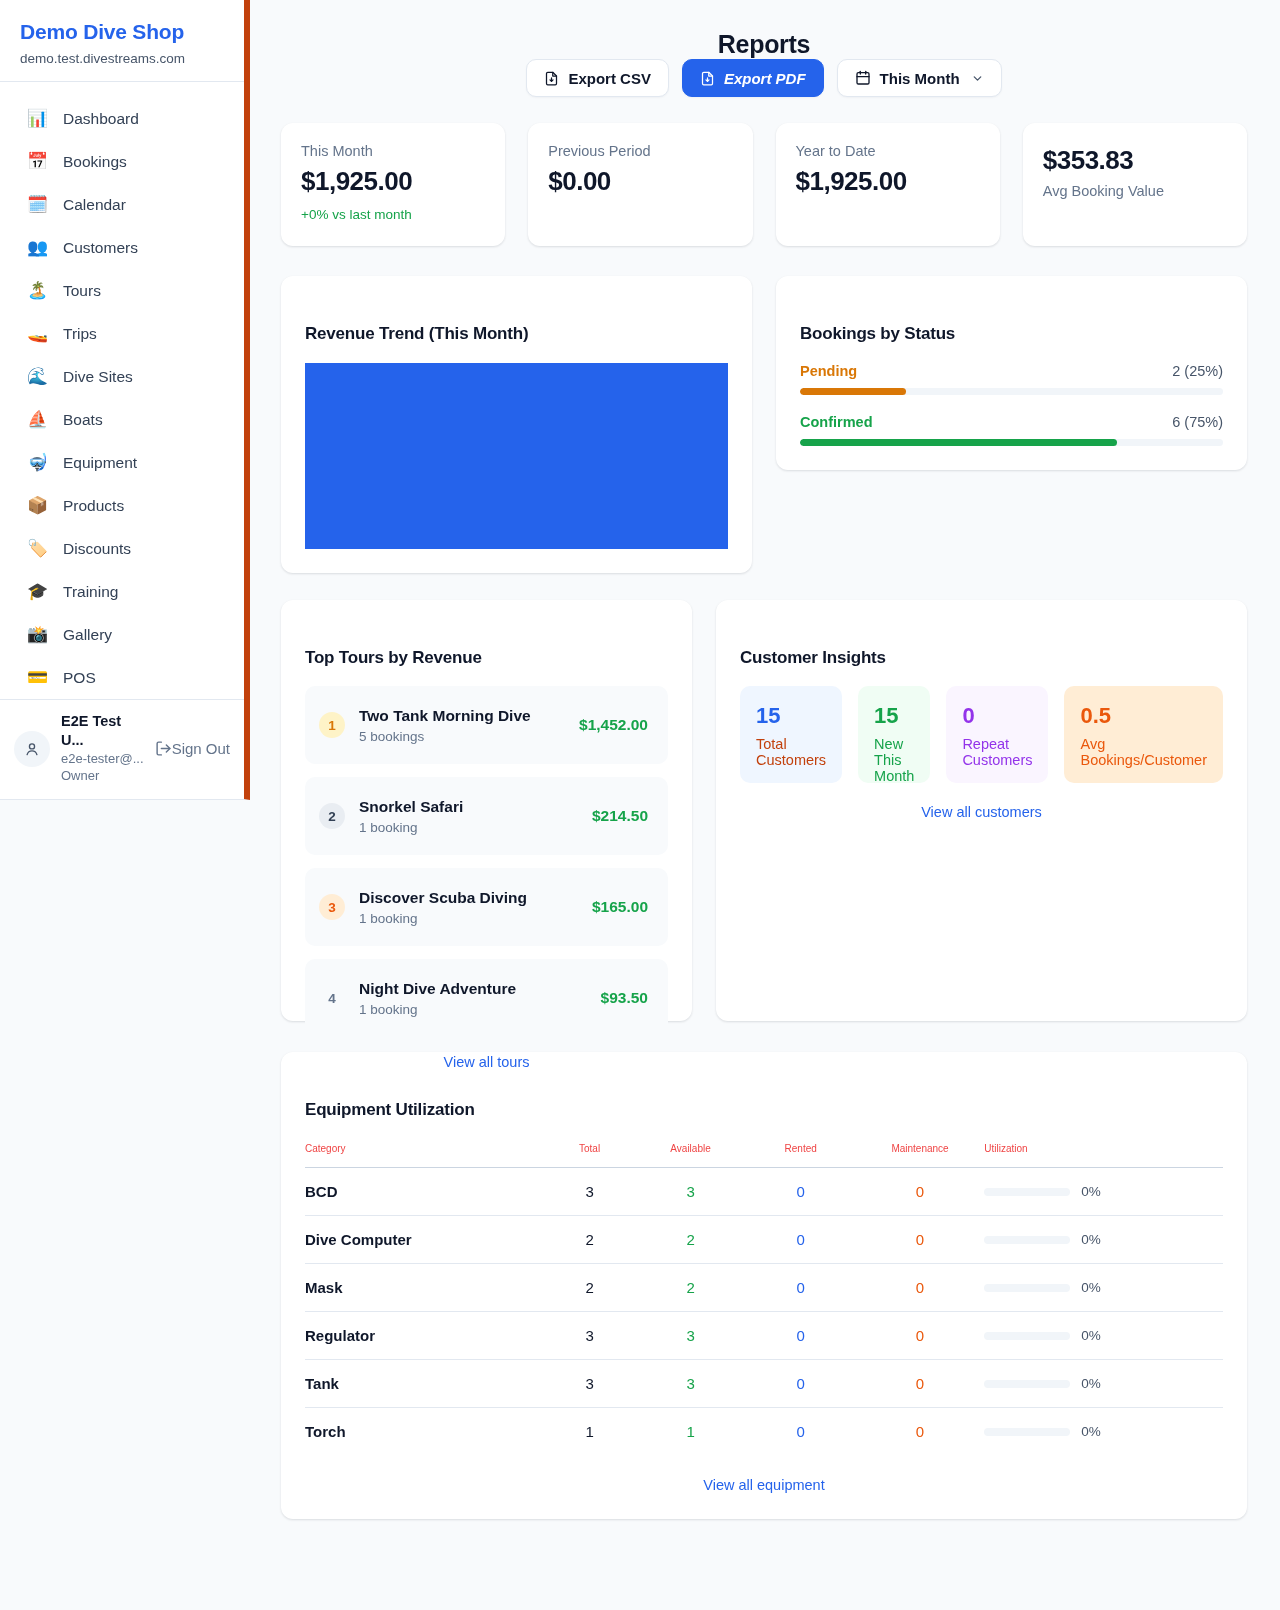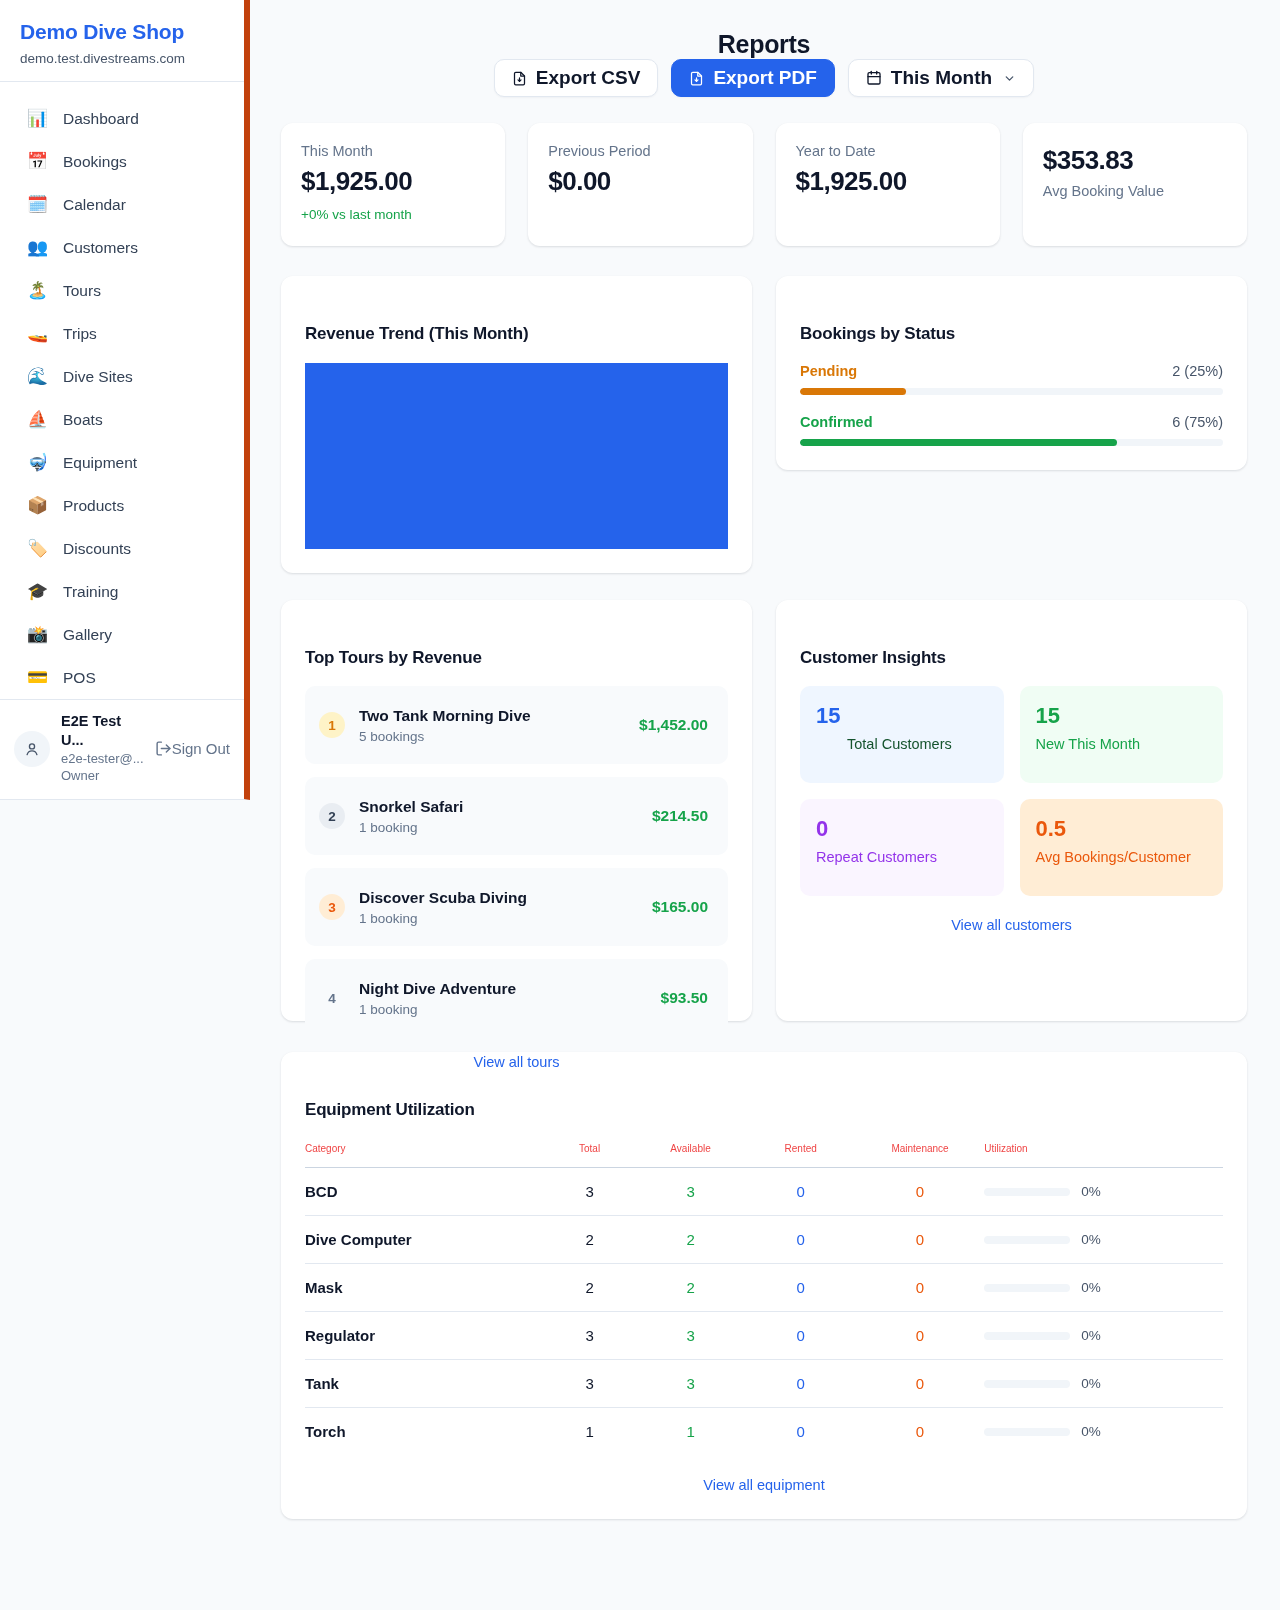--- a/index.html
+++ b/index.html
@@ -25,23 +25,23 @@
   .avatar { width:36px; height:36px; border-radius:50%; background:#f1f5f9; display:flex; align-items:center; justify-content:center; flex:none; color:#475569; }
   .user-name { font-size:14.5px; font-weight:bold; color:#0f172a; line-height:1.3; }
   .user-email, .user-role { font-size:13px; color:#64748b; line-height:1.35; }
   .signout { margin-left:auto; display:flex; align-items:center; color:#64748b; font-size:15px; cursor:pointer; white-space:nowrap; }
   
   .main { margin-left:250px; padding:30px 33px 40px 31px; }
   .page-header { display:flex; align-items:center; justify-content:space-between;flex-direction:column; }
   .page-title { font-size:25px; font-weight:bold; letter-spacing:-0.3px; }
   .header-actions { display:flex; gap:13px; }
   .btn { height:38px; padding:0 17px; border-radius:10px; background:#fff; border:1px solid #e2e8f0;
-    display:inline-flex; align-items:center; gap:9px; font-size:19px; font-weight:600; color:#0f172a;
+    display:inline-flex; align-items:center; gap:9px; font-size:15px; font-weight:600; color:#0f172a;
     font-family:"Liberation Sans", sans-serif; cursor:pointer; box-shadow:0 1px 2px rgba(15,23,42,.04); }
-  .btn-primary { background:#2563eb; border-color:#2563eb; color:#fff; }
+  .btn-primary { background:#2563eb; border-color:#2563eb; color:#fff;font-style:italic; }
   .chev { margin-left:2px; color:#475569; }
   
   .card { background:#fff; border-radius:12px; box-shadow:0 1px 2px rgba(15,23,42,.06),0 1px 3px rgba(15,23,42,.07); }
   .stats-grid { margin-top:26px; display:grid; grid-template-columns:repeat(4,1fr); gap:23px; }
   .stat-card { padding:20px; height:123px; }
   .stat-label { font-size:14.5px; color:#64748b; }
   .stat-value { font-size:26px; font-weight:bold; letter-spacing:-0.5px; margin-top:7px; }
   .stat-delta { font-size:13.5px; color:#16a34a; margin-top:10px; }
   .stat-card.flip .stat-value { margin-top:2px; }
   .stat-card.flip .stat-label { margin-top:7px; }
@@ -59,21 +59,21 @@
   
   .row2-grid { margin-top:27px; display:grid; grid-template-columns:1fr 1fr; gap:24px; }
   .row2-grid .panel { height:421px; }
   .tour-list { margin-top:18px; display:flex; flex-direction:column; gap:13px; }
   .tour-item { background:#f8fafc; border-radius:10px; height:78px; padding:0 20px 0 14px; display:flex; align-items:center; gap:14px; }
   .rank { width:26px; height:26px; border-radius:50%; display:flex; align-items:center; justify-content:center; font-size:13.5px; font-weight:bold; flex:none; }
   .tour-name { font-size:15.5px; font-weight:600; }
   .tour-sub { font-size:13.5px; color:#64748b; margin-top:4px; }
   .tour-amount { margin-left:auto; font-size:15.5px; font-weight:bold; color:#16a34a; }
   .view-link { display:block; text-align:center; color:#2563eb; font-size:14.5px; margin-top:17px; text-decoration:none; cursor:pointer; }
-  .insight-grid { margin-top:18px; display:grid; grid-template-columns:1fr 1fr; gap:16px; }
+  .insight-grid { margin-top:18px; display:grid; grid-template-columns:1fr 1fr 1fr 1fr; gap:16px; }
   .insight-box { border-radius:10px; padding:17px 16px; height:97px; }
   .insight-value { font-size:22px; font-weight:bold; }
   .insight-label { font-size:14.5px; margin-top:7px; }
   
   .equip-card { margin-top:31px; padding:24px 24px 26px; }
   table { width:100%; border-collapse:collapse; margin-top:13px; }
   th { font-size:10px; font-weight:normal; color:#ef4444; text-align:center; padding:10px 0 13px; border-bottom:1px solid #cbd5e1; }
   th.cat, td.cat { text-align:left; }
   td { font-size:15px; text-align:center; padding:15px 0; border-bottom:1px solid #e2e8f0; }
   tr:last-child td { border-bottom:none; }
@@ -300,21 +300,21 @@
         </div>
       </div>
       <a class="view-link">View all tours</a>
     </div>
 
     <div class="card panel">
       <div class="panel-title">Customer Insights</div>
       <div class="insight-grid">
         <div class="insight-box" style="background: rgb(239, 246, 255);">
           <div class="insight-value" style="color: rgb(37, 99, 235);">15</div>
-          <div class="insight-label" style="color: #14532d; margin-left: 31px;">Total Customers</div>
+          <div class="insight-label" style="color: #c2410c;">Total Customers</div>
         </div>
         <div class="insight-box" style="background: rgb(240, 253, 244);">
           <div class="insight-value" style="color: rgb(22, 163, 74);">15</div>
           <div class="insight-label" style="color: rgb(22, 163, 74);">New This Month</div>
         </div>
         <div class="insight-box" style="background: rgb(250, 245, 255);">
           <div class="insight-value" style="color: rgb(147, 51, 234);">0</div>
           <div class="insight-label" style="color: rgb(147, 51, 234);">Repeat Customers</div>
         </div>
         <div class="insight-box" style="background: rgb(255, 237, 213);">

